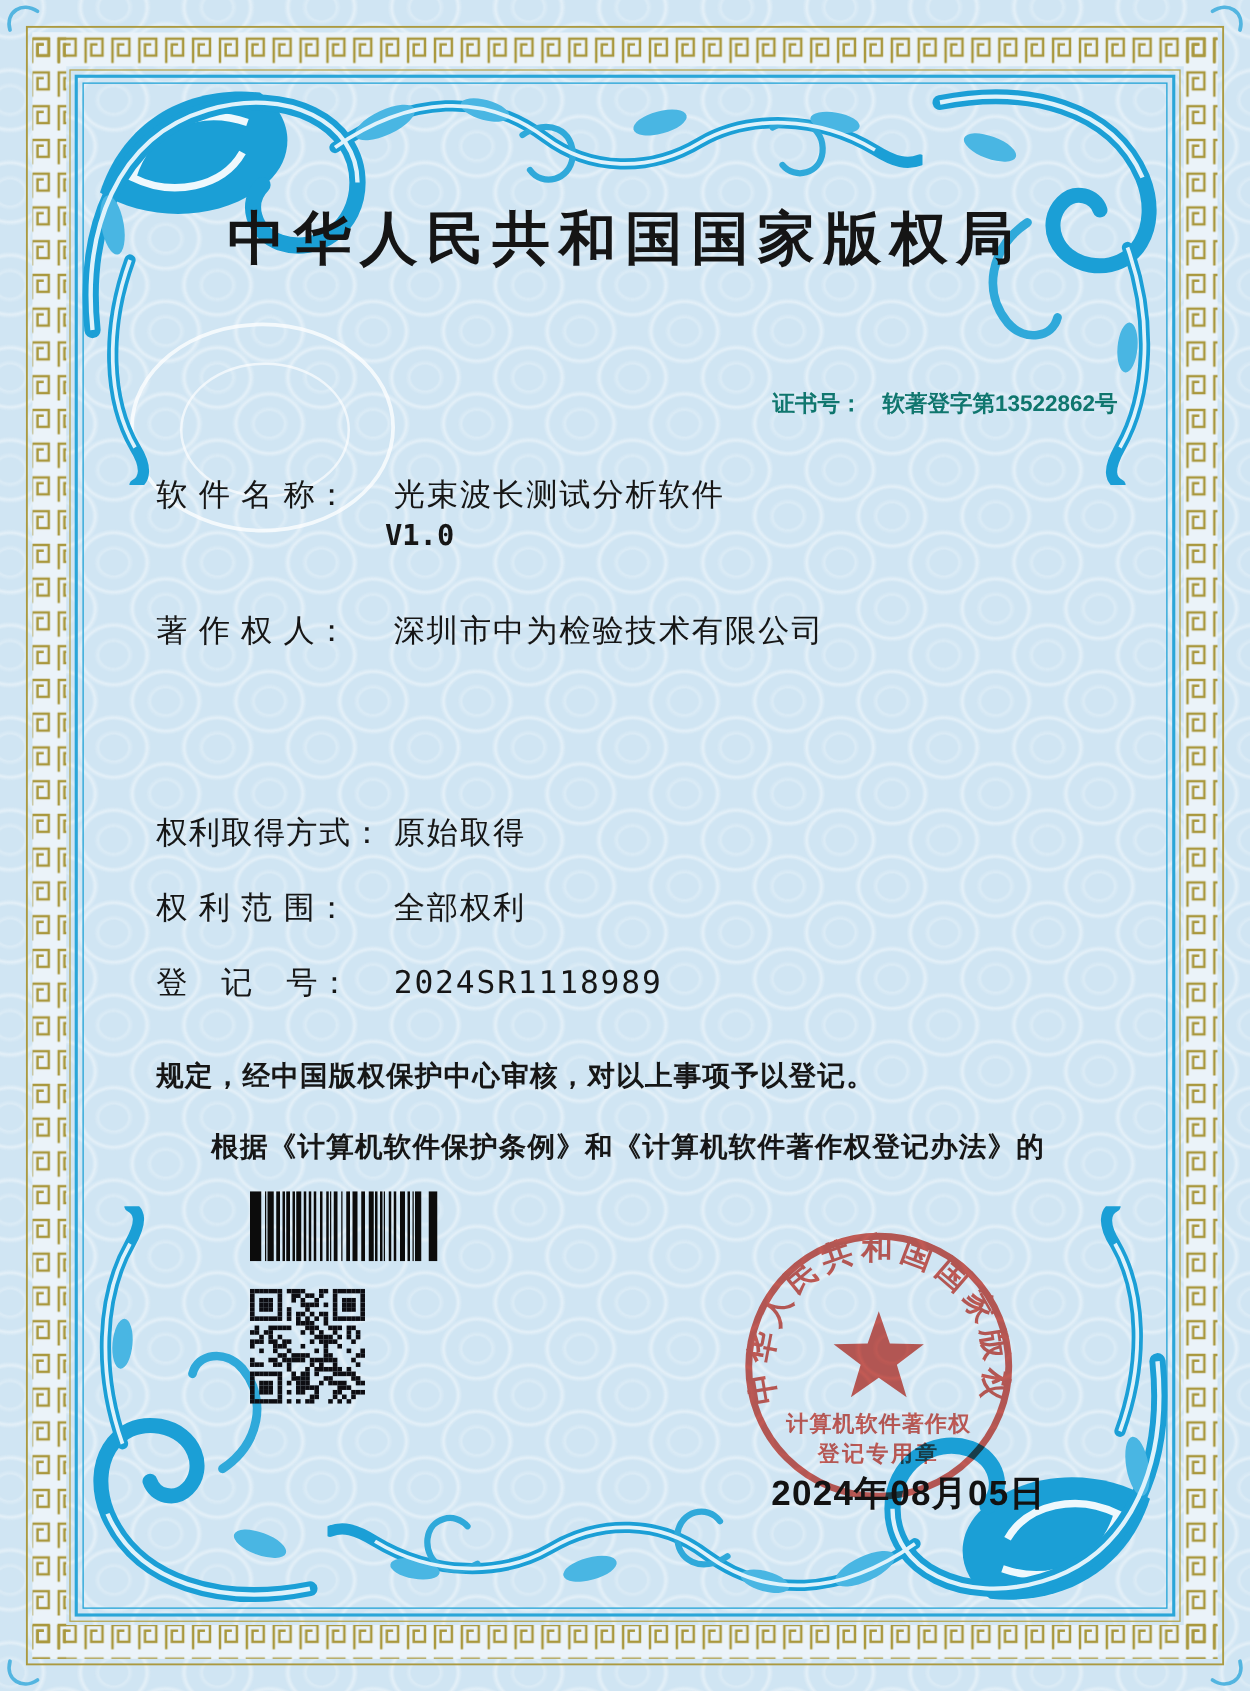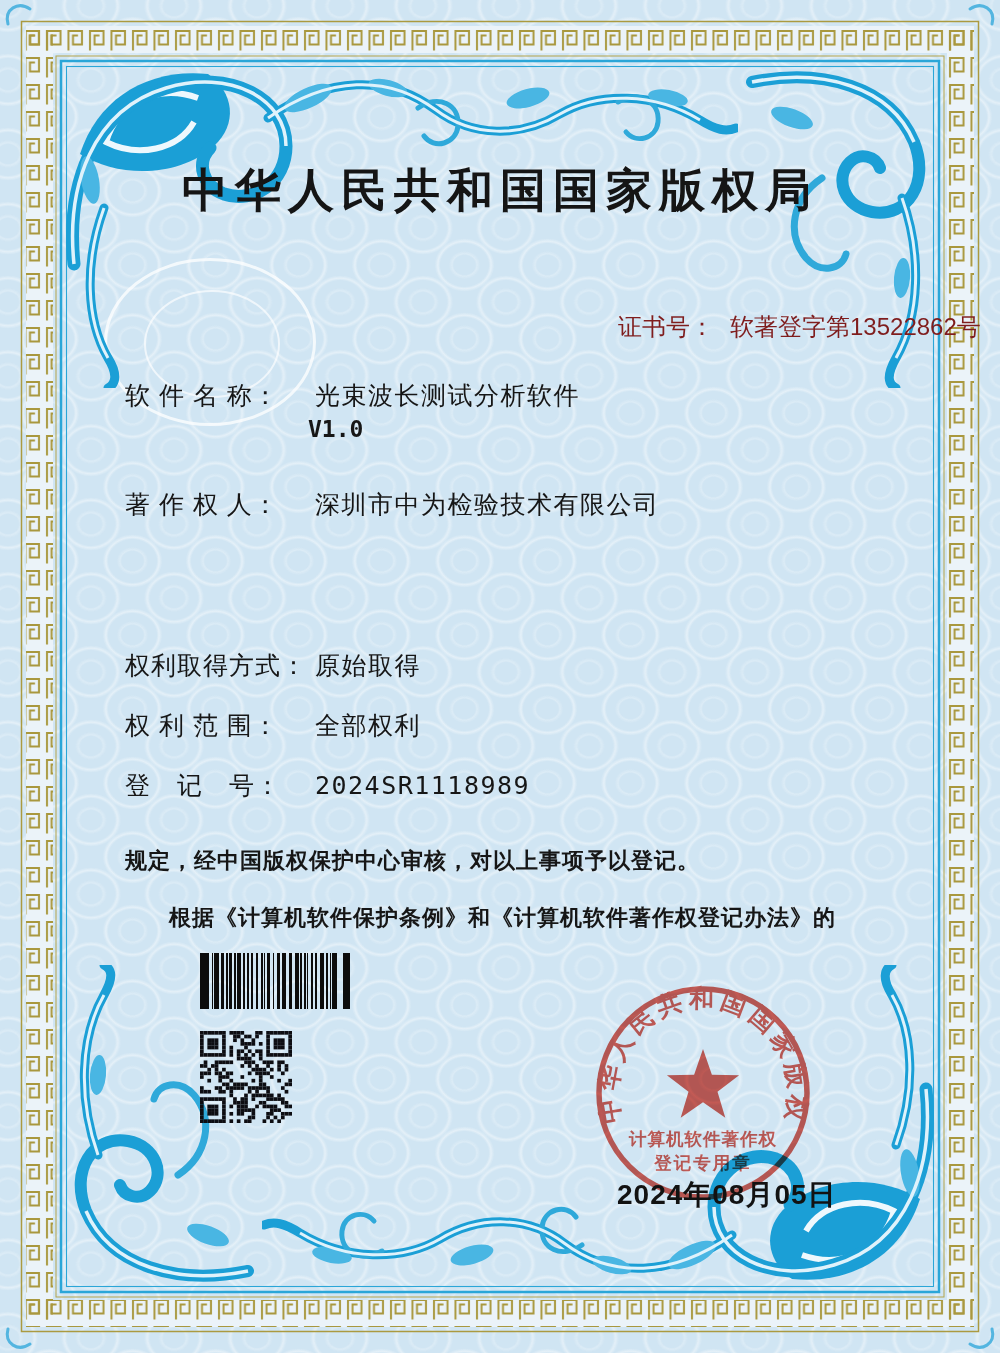--- a/index.html
+++ b/index.html
@@ -15,21 +15,21 @@
     background-position:8px 6px,49.5px 43px;}
   .big-emblem{position:absolute;left:104px;top:258px;width:206px;height:162px;border-radius:50%;
     border:3px solid rgba(255,255,255,.75);pointer-events:none;}
   .big-emblem::after{content:"";position:absolute;left:18%;top:18%;width:64%;height:64%;
     border-radius:50%;border:2px solid rgba(255,255,255,.65);}
   
   .title{position:absolute;left:0;width:100%;text-align:center;color:#151515;
     font-family:"Liberation Serif","DejaVu Serif",serif;font-weight:bold;
     font-size:46px;letter-spacing:7px;white-space:nowrap;}
   .t1{top:160px;} .t2{top:228px;}
-  .certline{position:absolute;top:311px;left:618px;font-size:24px;font-weight:normal;color:#7f1d1d;white-space:nowrap;}
+  .certline{position:absolute;top:311px;left:618px;font-size:18px;font-weight:bold;color:#0f766e;white-space:nowrap;}
   .certline .lab{margin-right:16px;}
   .row{position:absolute;left:125px;font-weight:normal;color:#161616;font-size:25px;white-space:nowrap;}
   .row .lab{display:inline-block;width:183px;letter-spacing:1px;}
   .row .val{letter-spacing:1.5px;}
   .ver{position:absolute;left:308px;top:416px;font-size:23px;font-weight:bold;color:#161616;
     font-family:"DejaVu Sans Mono","Liberation Mono",monospace;text-align:center;}
   .mono{font-family:"DejaVu Sans Mono","Liberation Mono",monospace;letter-spacing:1px;}
   .para{position:absolute;left:125px;top:832px;width:770px;color:#161616;
     font-size:22px;font-weight:bold;line-height:57px;letter-spacing:1px;}
   .para .indent{display:inline-block;width:44px;}

